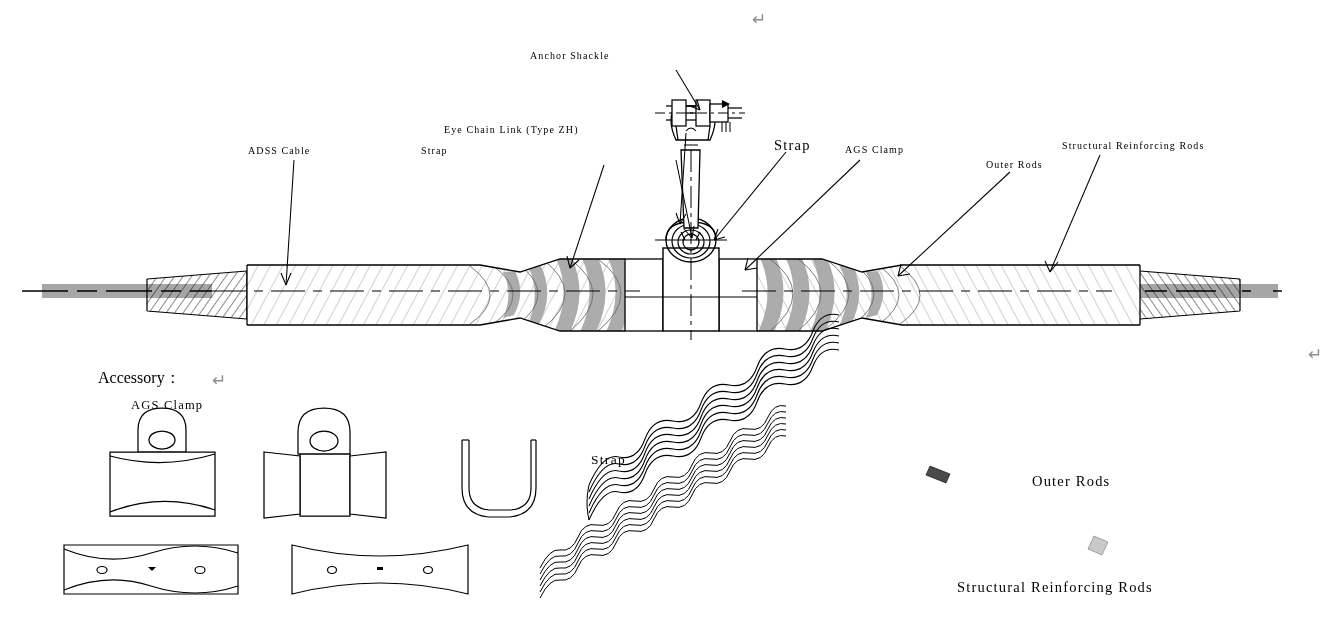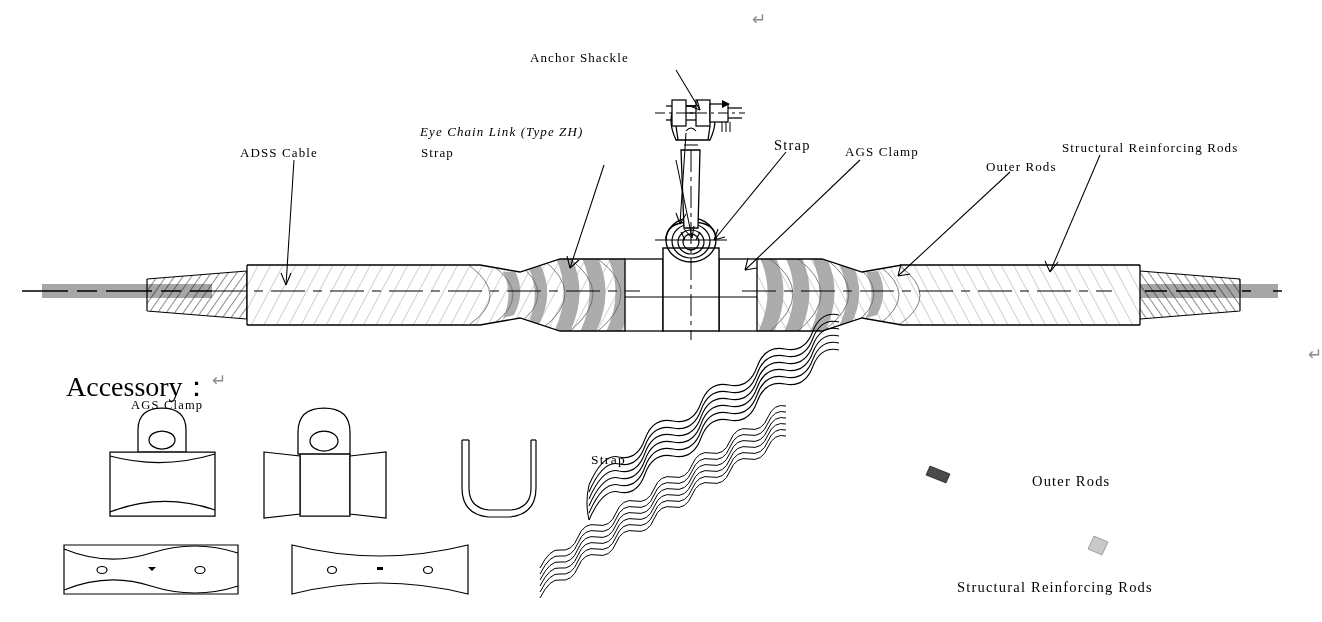--- a/index.html
+++ b/index.html
@@ -2,24 +2,24 @@
 <html><head>
 <meta charset="utf-8">
 <style>
   html,body{margin:0;padding:0;background:#fff;}
   body{width:1322px;height:622px;position:relative;overflow:hidden;
        font-family:"Liberation Serif",serif;color:#000;}
   .lbl{position:absolute;white-space:pre;font-family:"Liberation Serif",serif;
        color:#000;letter-spacing:1.1px;line-height:1;}
   .lbl.s13{font-size:13.5px;letter-spacing:1.3px;}
   .lbl.s14{font-size:14.5px;letter-spacing:1.2px;}
-  .lbl.s15{font-size:13px;letter-spacing:1.1px;text-align:center;}
+  .lbl.s15{font-size:10px;letter-spacing:1.1px;text-align:center;}
   .lbl.s12{font-size:12.5px;letter-spacing:1.2px;}
-  .acc-title{position:absolute;font-size:28px;letter-spacing:0px;
-       font-family:"Liberation Serif",serif;}
+  .acc-title{position:absolute;font-size:16px;letter-spacing:0px;
+       font-family:"Liberation Serif",serif;margin-left:32px;}
   .ret{position:absolute;color:#8c8c8c;font-size:17px;
        font-family:"DejaVu Sans",sans-serif;}
   svg{position:absolute;left:0;top:0;overflow:visible;}
   .sv{position:absolute;left:0;top:0;width:1322px;height:622px;}
 </style>
 </head>
 <body>
 
 <svg class="sv" viewBox="0 0 1322 622" width="1322" height="622">
   <defs>
@@ -245,23 +245,23 @@
     <path d="M540,580 q10,-20 20,-18 q12,2 18,-13 q6,-15 19,-12 q13,3 19,-12 q6,-15 19,-12 q13,3 19,-12 q6,-15 19,-12 q13,3 19,-12 q6,-15 19,-12 q13,3 19,-12 q6,-15 19,-12 q13,3 19,-12 q6,-14 18,-11"></path>
     <path d="M540,574 q10,-20 20,-18 q12,2 18,-13 q6,-15 19,-12 q13,3 19,-12 q6,-15 19,-12 q13,3 19,-12 q6,-15 19,-12 q13,3 19,-12 q6,-15 19,-12 q13,3 19,-12 q6,-15 19,-12 q13,3 19,-12 q6,-14 18,-11"></path>
     <path d="M540,568 q10,-20 20,-18 q12,2 18,-13 q6,-15 19,-12 q13,3 19,-12 q6,-15 19,-12 q13,3 19,-12 q6,-15 19,-12 q13,3 19,-12 q6,-15 19,-12 q13,3 19,-12 q6,-15 19,-12 q13,3 19,-12 q6,-14 18,-11"></path>
     <g fill="#c9c9c9" stroke="#777" stroke-width="0.6">
       <path d="M1094,536 l14,6 l-6,13 l-14,-6 z"></path>
     </g>
   </g>
 </svg>
 
 <div>
-  <span class="lbl s15" style="left:240px;top:146px;">ADSS Cable</span>
+  <span class="lbl s15" style="left:248px;top:146px;">ADSS Cable</span>
   <span class="lbl s15" style="left:530px;top:51px;">Anchor Shackle</span>
-  <span class="lbl s15" style="left:420px;top:125px;font-style:italic;">Eye Chain Link (Type ZH)</span>
+  <span class="lbl s15" style="left:444px;top:125px;">Eye Chain Link (Type ZH)</span>
   <span class="lbl s15" style="left:421px;top:146px;">Strap</span>
   <span class="lbl s14" style="left:774px;top:138px;">Strap</span>
   <span class="lbl s15" style="left:845px;top:145px;">AGS Clamp</span>
   <span class="lbl s15" style="left:986px;top:160px;">Outer Rods</span>
   <span class="lbl s15" style="left:1062px;top:141px;">Structural Reinforcing Rods</span>
 </div>
 
 <div class="acc-title" style="left:66px;top:368px;">Accessory：</div>
 
 <div>

